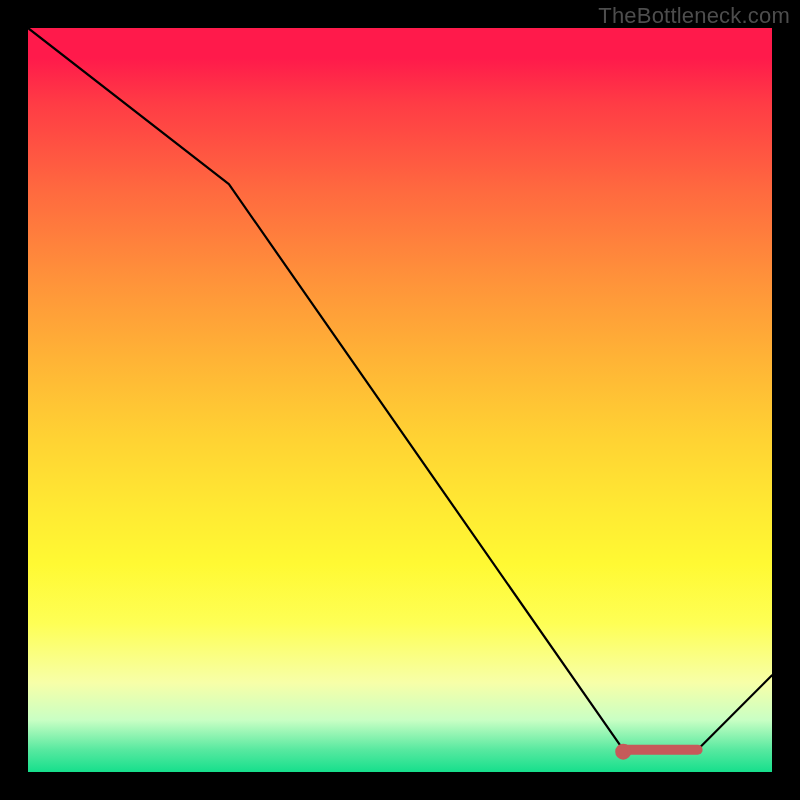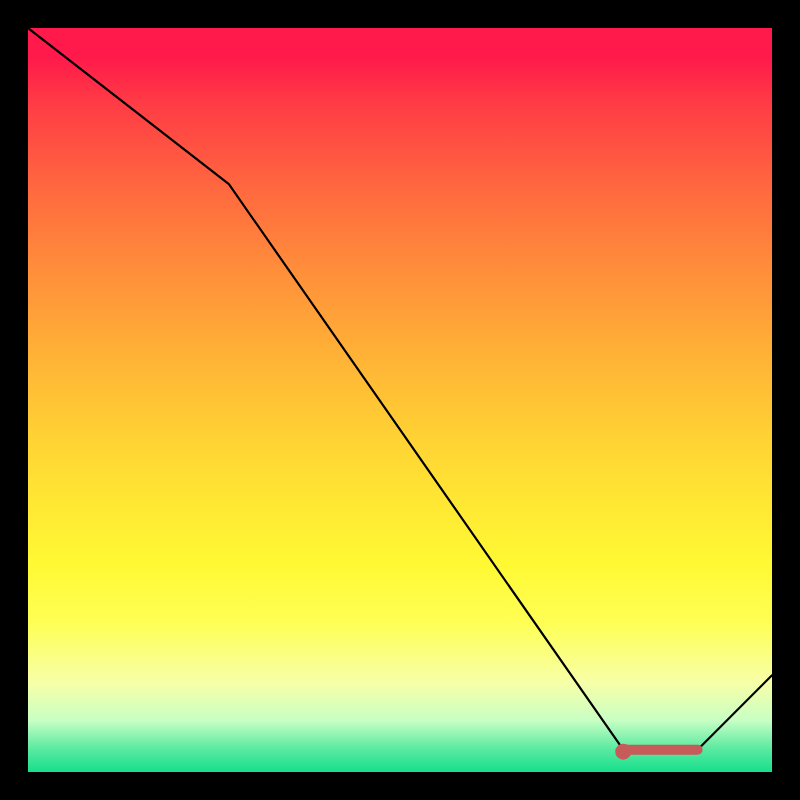--- a/index.html
+++ b/index.html
@@ -74,20 +74,21 @@
     stroke: #c65b5a;
     stroke-width: 10;
     stroke-linecap: round;
   }
 </style>
 </head>
 <body>
 
 <div class="frame">
 
+  <div class="watermark">TheBottleneck.com</div>
 
   <div class="plot">
     <svg class="overlay" viewBox="0 0 744 744" preserveAspectRatio="none">
       <path id="curve-path" class="curve" d="M0.0 0.0 L200.9 156.2 L595.2 721.7 L669.6 721.7 L744.0 647.3"></path>
       <g id="highlight-group">
           <line x1="595.2" y1="721.7" x2="669.6" y2="721.7" class="marker-line"></line>
           <circle cx="595.2" cy="723.7" r="6" class="marker"></circle>
         </g>
     </svg>
   </div>

